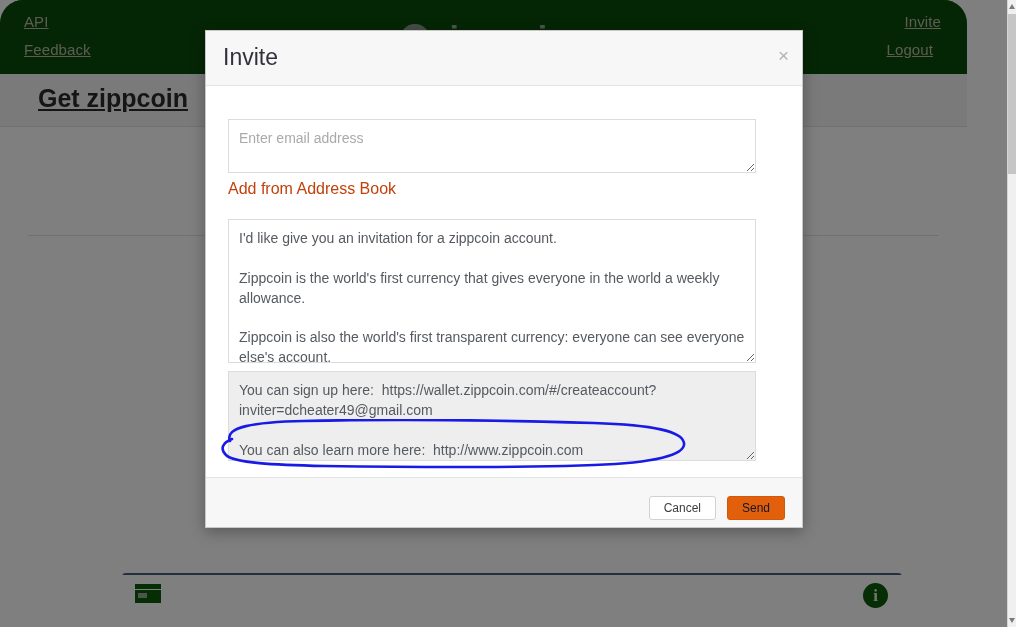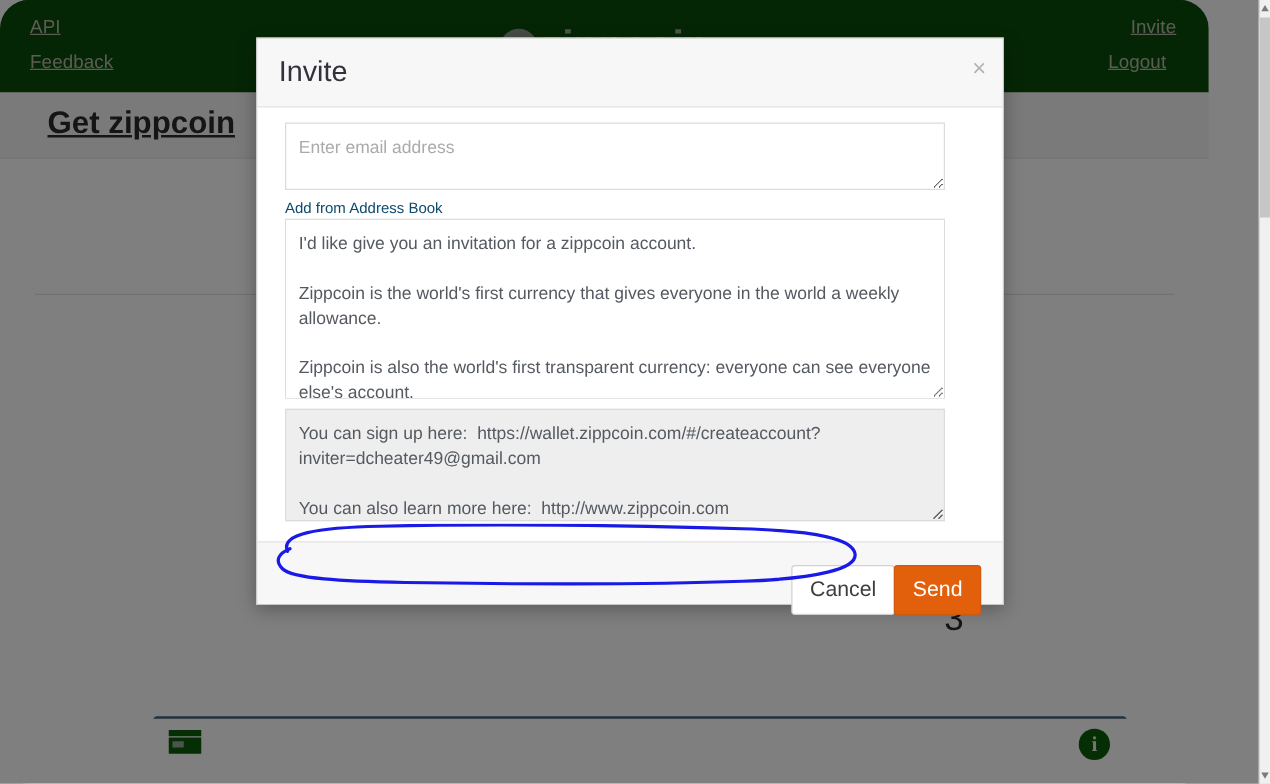--- a/index.html
+++ b/index.html
@@ -258,32 +258,33 @@
     width: 528px;
     font-family: "Liberation Sans", sans-serif;
     font-size: 14px;
     color: #555a60;
     border: 1px solid #dcdcdc;
     background: #ffffff;
     padding: 9px 10px;
     resize: both;
     outline: none;
     line-height: 1.42;
+    margin-top: 21px;
   }
   #to-input {
     height: 54px;
     color: #aaaaaa;
   }
   #to-input::placeholder { color: #aaaaaa; }
 
   #address-book-link {
     display: inline-block;
     margin-top: 7px;
-    font-size: 12px;
-    color: #0c4a6e;
+    font-size: 16px;
+    color: #c2410c;
     text-decoration: none;
     cursor: pointer;
   }
 
   #message-input {
     height: 144px;
     overflow-y: scroll;
     white-space: pre-wrap;
   }
 
@@ -300,39 +301,39 @@
   #modal-footer {
     position: relative;
     height: 49px;
     background: #f7f7f7;
     border-top: 1px solid #e3e3e3;
     padding: 0;
   }
   .modal-btn {
     position: absolute;
     top: 18px;
-    height: 40px;
+    height: 24px;
     font-family: "Liberation Sans", sans-serif;
-    font-size: 17px;
+    font-size: 12px;
     border-radius: 3px;
     cursor: pointer;
     padding: 0 14px;
     text-align: center;
   }
   #cancel-button {
     right: 86px;
     background: #ffffff;
     border: 1px solid #d2d2d2;
     color: #3d3d3d;
   }
   #send-button {
     right: 17px;
     background: #e2600c;
     border: 1px solid #d2590b;
-    color: #ffffff;
+    color: #0f172a;
   }
 
   
   #annotation-circle {
     position: absolute;
     left: 214px;
     top: 419px;
     width: 480px;
     height: 52px;
     z-index: 60;

